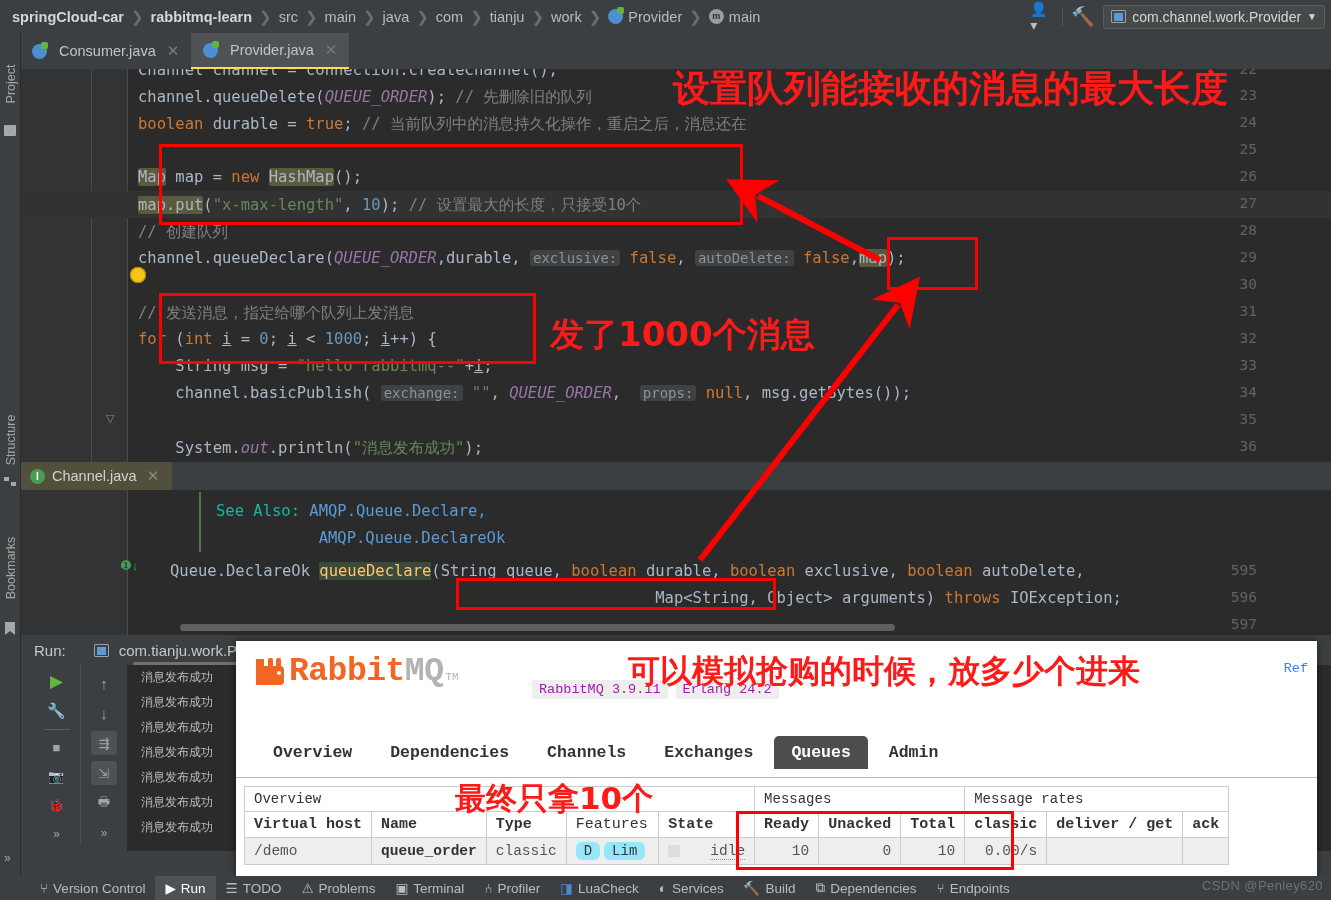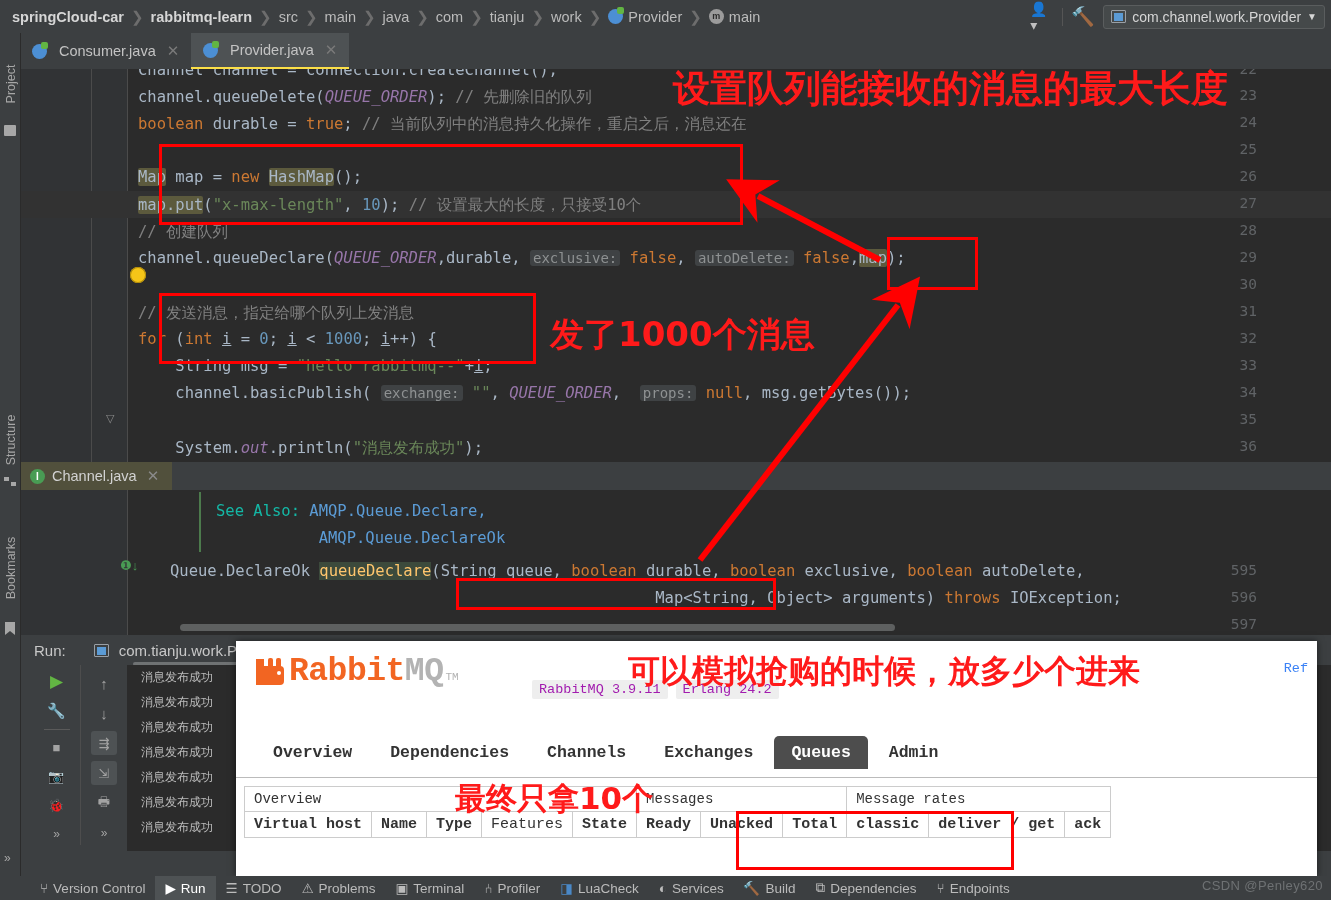--- a/index.html
+++ b/index.html
@@ -370,20 +370,37 @@
       <th class="col">Type</th>
       <th class="col light">Features</th>
       <th class="col">State</th>
       <th class="col">Ready</th>
       <th class="col">Unacked</th>
       <th class="col">Total</th>
       <th class="col">classic</th>
       <th class="col">deliver / get</th>
       <th class="col">ack</th>
     </tr>
+    <tr>
+      <td class="datarow">/demo</td>
+      <td class="datarow" style="font-weight:bold;color:#333;">queue_order</td>
+      <td class="datarow">classic</td>
+      <td class="datarow">
+        <span class="bchip">D</span><span class="bchip">Lim</span>
+      </td>
+      <td class="datarow">
+        <span class="statebox"></span><span class="idle">idle</span>
+      </td>
+      <td class="datarow num">10</td>
+      <td class="datarow num">0</td>
+      <td class="datarow num">10</td>
+      <td class="datarow num">0.00/s</td>
+      <td class="datarow num"></td>
+      <td class="datarow num"></td>
+    </tr>
   </tbody>
     </table>
 </div>
 
 <div class="abs" id="status">
   <div style="width:30px;"></div>
   <div class="sitem">
       <span>⑂</span>
       <span>Version Control</span>
     </div>

